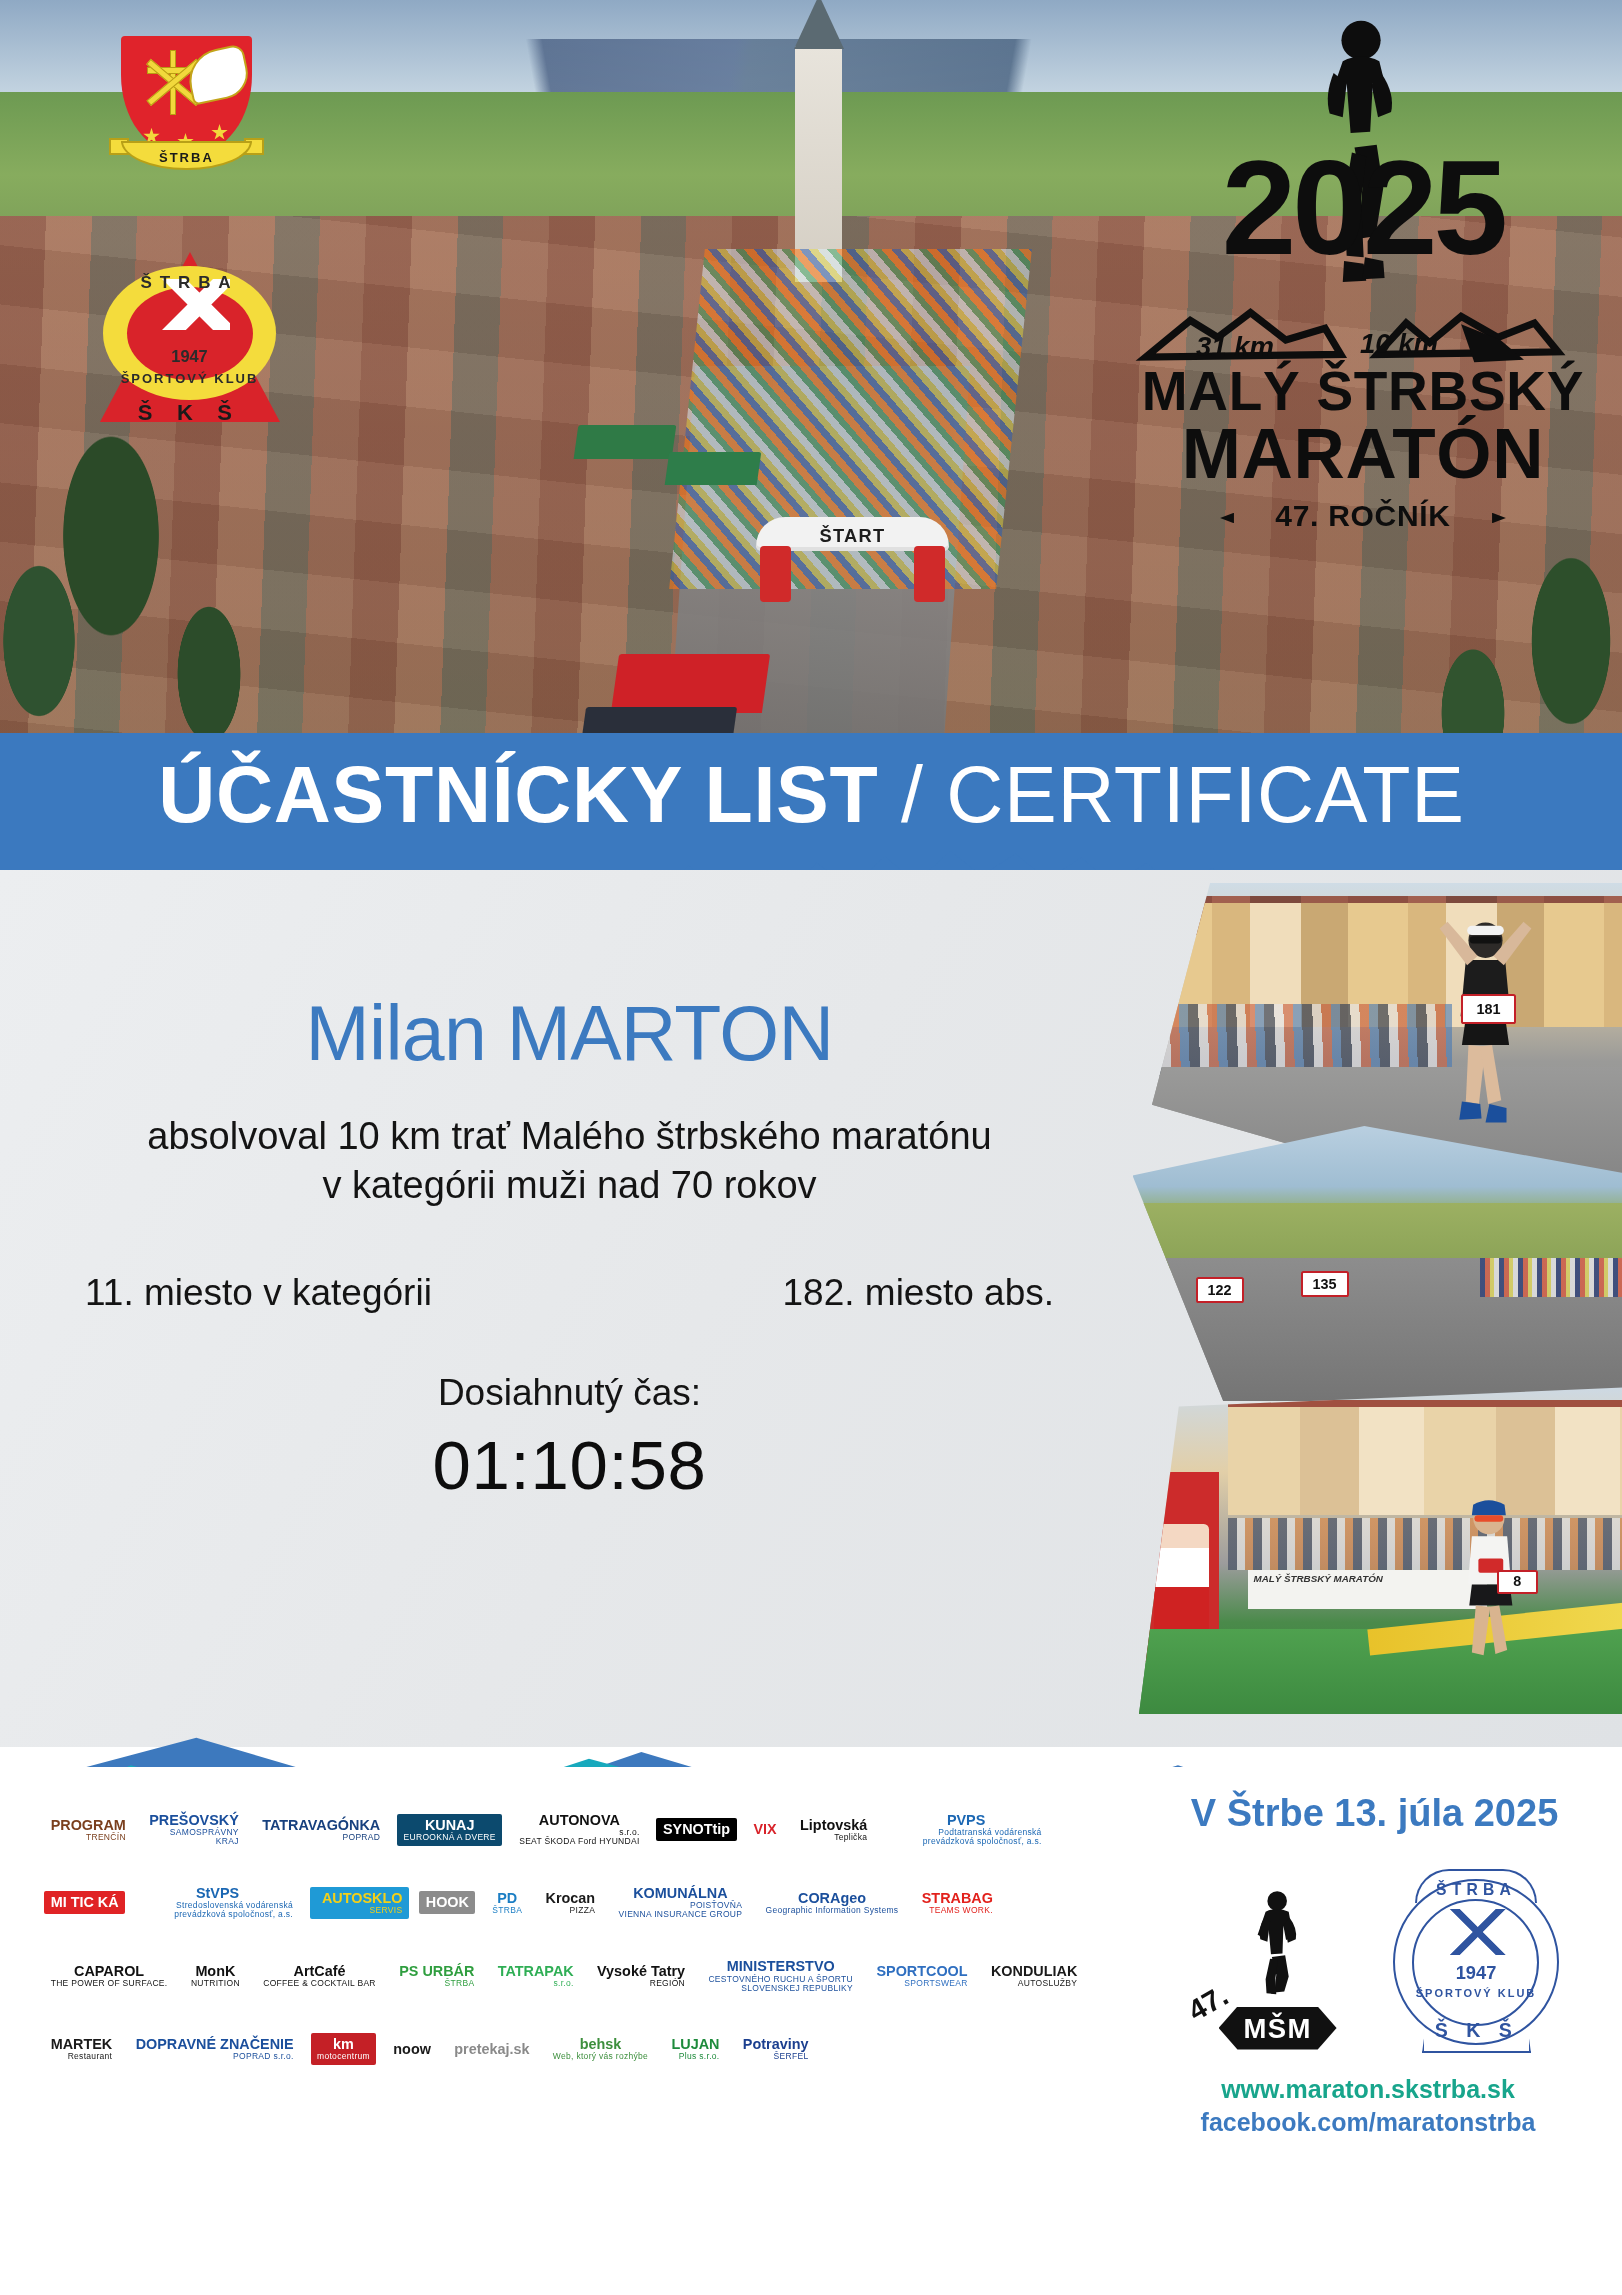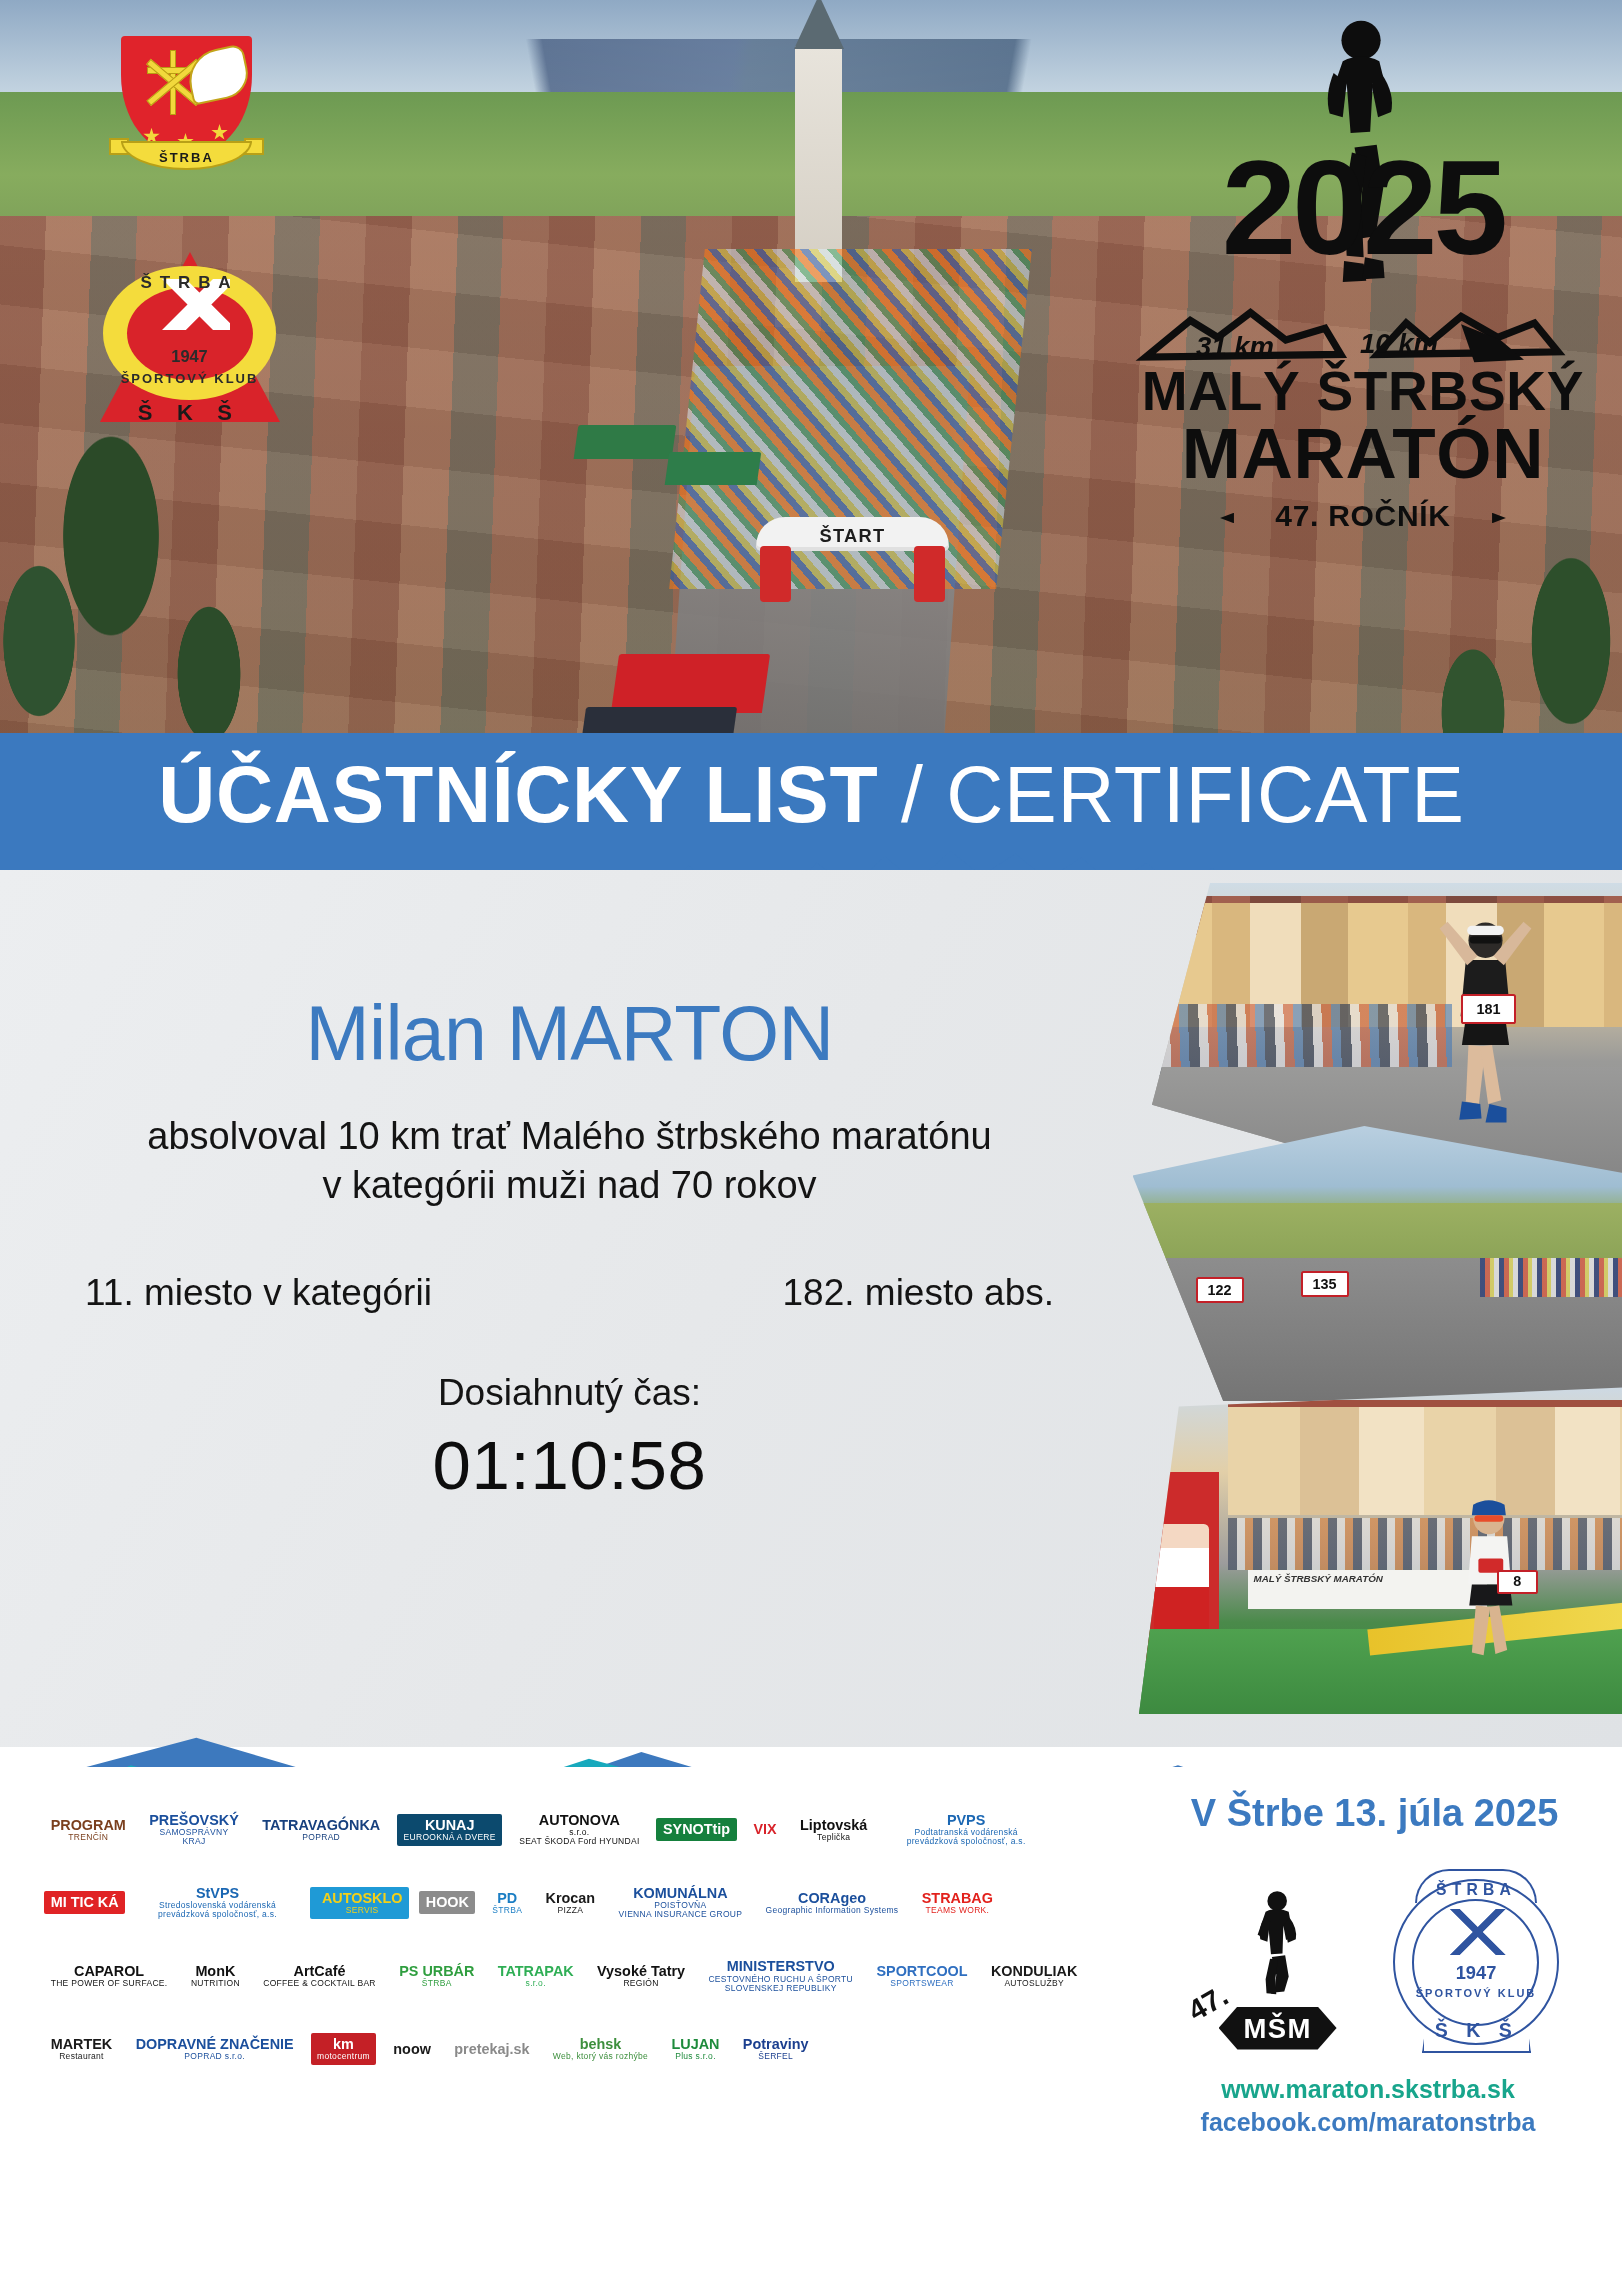--- a/index.html
+++ b/index.html
@@ -314,21 +314,21 @@
 
   .sponsors {
     position:absolute; left:39px; top:26px; width:1099px;
     display:flex; flex-wrap:wrap; align-items:center; align-content:flex-start;
   }
   .sp {
     height:68px; margin:2.6px 5.2px; display:flex; align-items:center; justify-content:center;
     flex-direction:column; text-align:center; line-height:1.05;
   }
   .sp .t { font-size:14.4px; font-weight:bold; }
-  .sp .s { font-size:8.5px; letter-spacing:0.3px; }
+  .sp .s { font-size:8.5px; letter-spacing:0.3px;text-align:right; }
   .sp .box { padding:3.9px 6.5px; border-radius:2px; }
 
   .fineprint {
     position:absolute; left:46px; top:400px; width:458px;
     text-align:center; font-size:12.4px; font-weight:bold; color:#111; line-height:1.45;
   }
 
   .date-line {
     position:absolute; right:39px; top:25px; width:419px; text-align:center;
     color:#3c7ac0; font-size:38px; font-weight:bold;
@@ -567,21 +567,21 @@
         </div>
       </div>
       <div class="sp">
         <div class="box" style="color: rgb(17, 17, 17);">
           <div class="t">AUTONOVA</div>
           <div class="s">s.r.o.</div>
           <div class="s" style="max-width: 151px;">SEAT ŠKODA Ford HYUNDAI</div>
         </div>
       </div>
       <div class="sp">
-        <div class="box" style="background: #15803d; color: rgb(255, 255, 255); text-align: center;">
+        <div class="box" style="background: #000000; color: rgb(255, 255, 255); text-align: center;">
           <div class="t">SYNOTtip</div>
         </div>
       </div>
       <div class="sp">
         <div class="box" style="color: rgb(216, 35, 42);">
           <div class="t">VIX</div>
         </div>
       </div>
       <div class="sp">
         <div class="box" style="color: rgb(17, 17, 17);">

